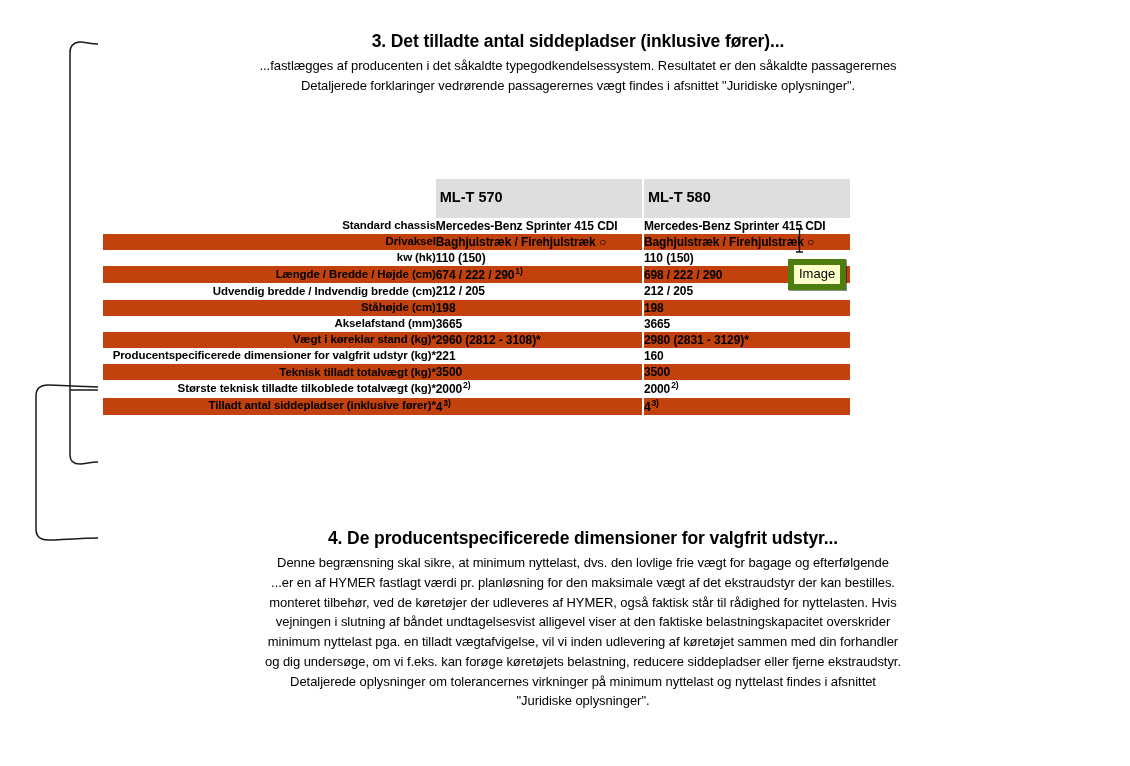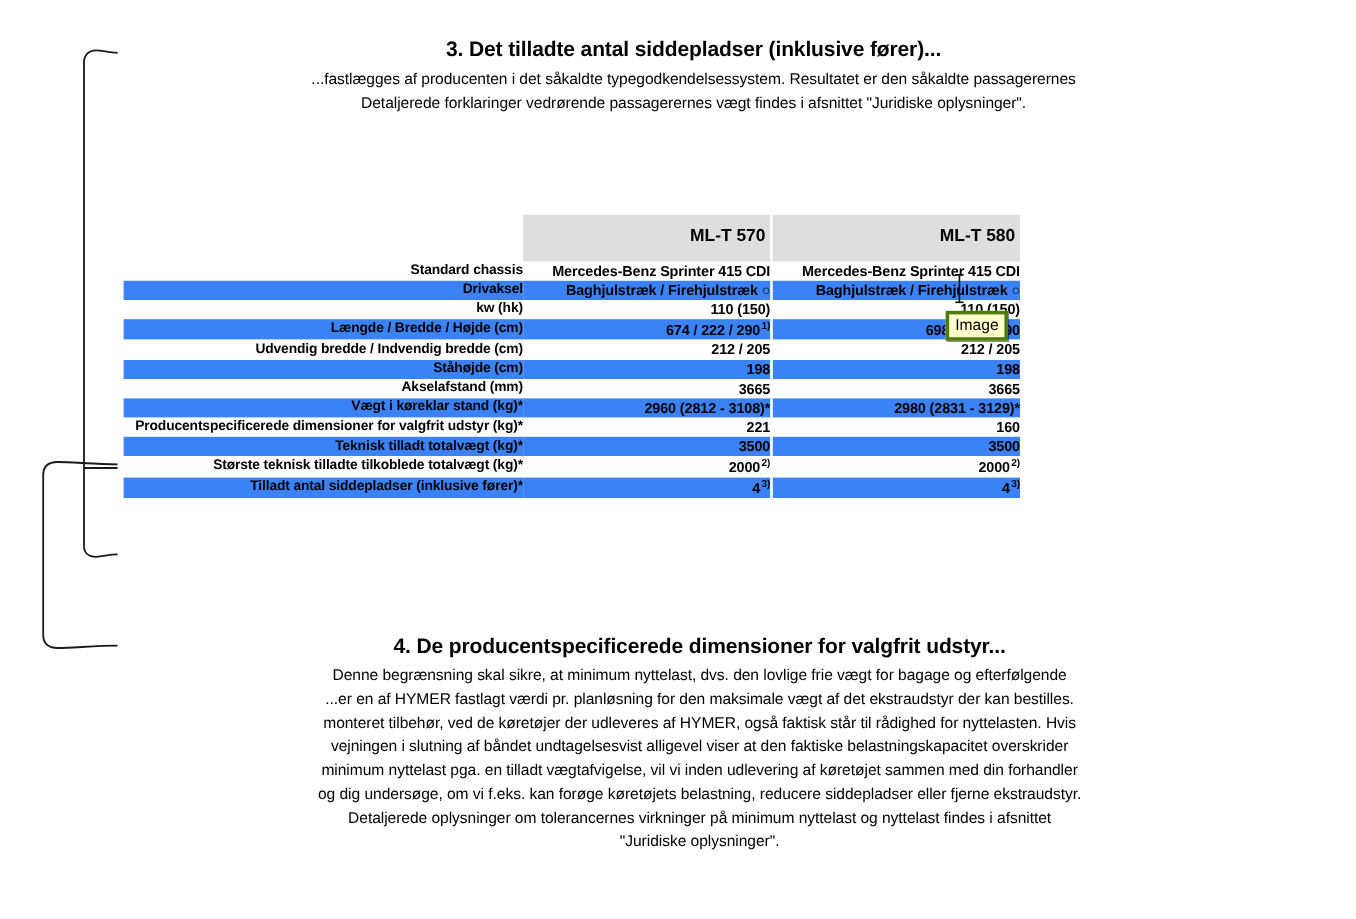--- a/index.html
+++ b/index.html
@@ -70,31 +70,31 @@
 
   .cell-label {
     text-align: right;
     font-size: 11.5px;
     font-weight: bold;
     padding: 2px 6px 2px 4px;
     line-height: 1.35;
     letter-spacing: -0.1px;
   }
   .cell-value {
-    text-align: right;
+    text-align: left;
     font-size: 12px;
     font-weight: bold;
     padding: 3px 4px;
     line-height: 1.35;
     letter-spacing: -0.1px;
   }
   .cell-gap { background: #ffffff !important; }
 
   .row-shaded .cell-label,
-  .row-shaded .cell-value { background: #3b82f6; margin-left: 28px; }
+  .row-shaded .cell-value { background: #c2410c; margin-left: 28px; }
   .row-plain .cell-label,
   .row-plain .cell-value { background: #ffffff; }
 
   
   #model-header-row .cell-label { background: #ffffff; }
   #model-header-row .cell-value {
     background: #dedede;
     font-size: 14.5px;
     font-weight: bold;
     letter-spacing: 0px;
@@ -107,21 +107,21 @@
     font-weight: bold;
     margin-left: 1px;
   }
 
   
   #image-tooltip {
     position: absolute;
     left: 788px;
     top: 259px;
     background: #ffffcc;
-    border: 3px solid #4d7c0f;
+    border: 6px solid #4d7c0f;
     box-shadow: 1px 1px 0 rgba(0,0,0,0.45);
     font-size: 13px;
     line-height: 1.1;
     padding: 2px 5px 3px 5px;
     color: #000000;
     white-space: nowrap;
     font-family: "Liberation Sans", sans-serif;
   }
   #text-cursor {
     position: absolute;

